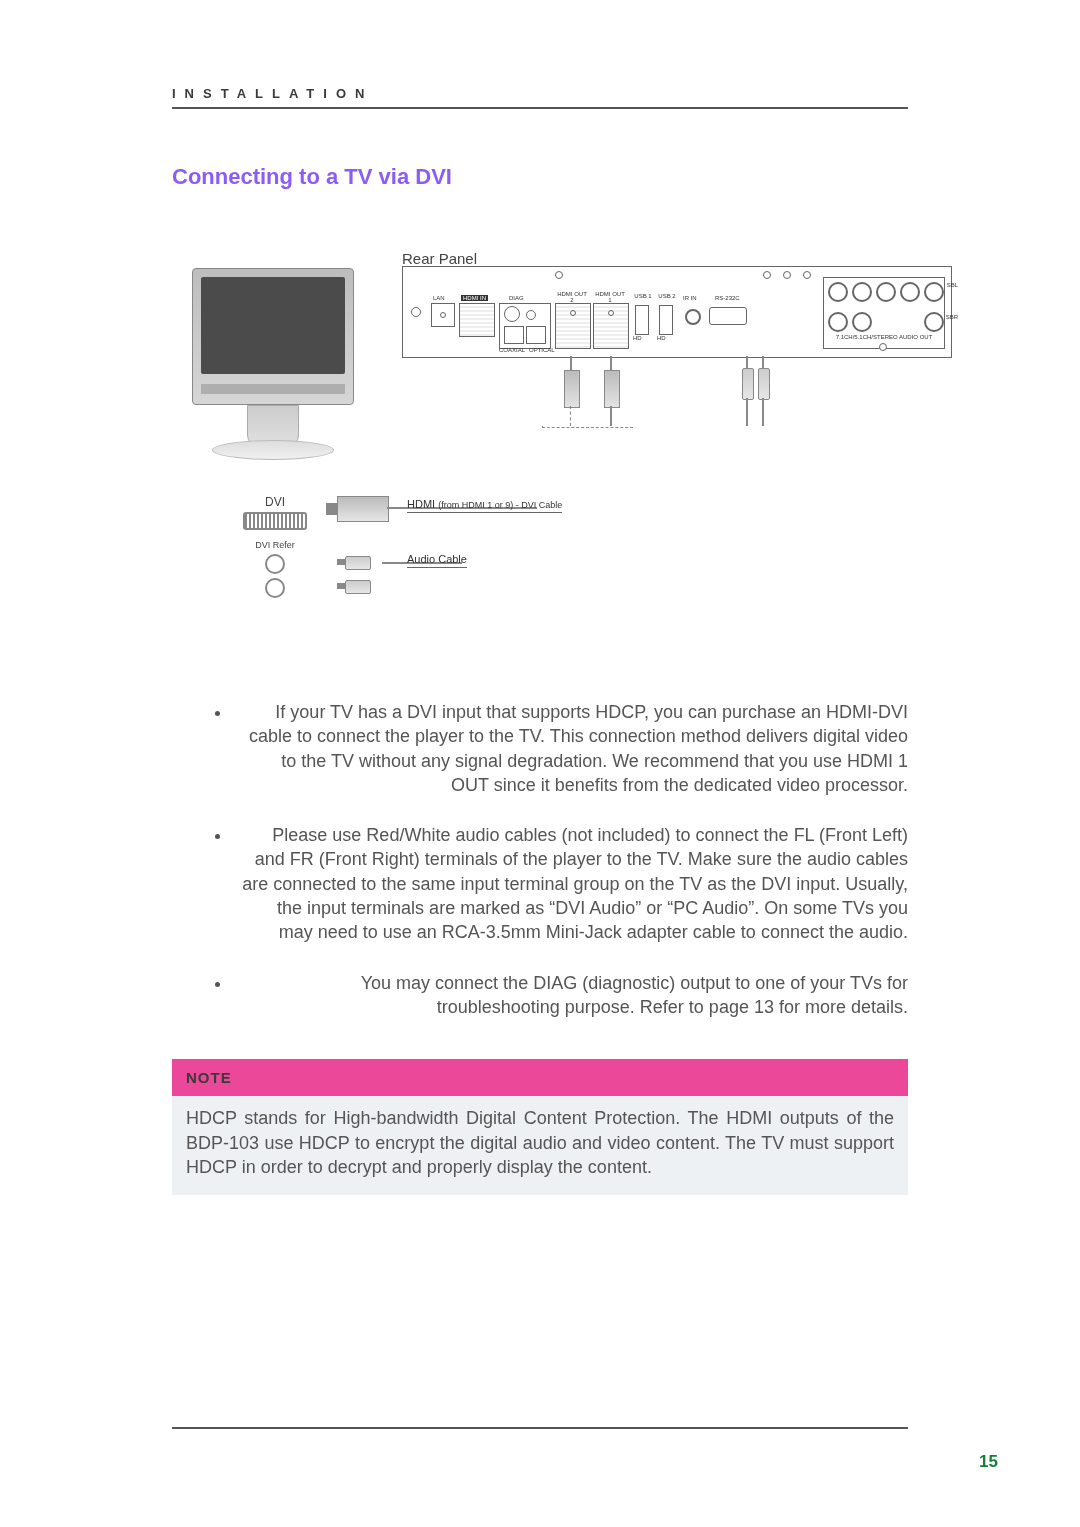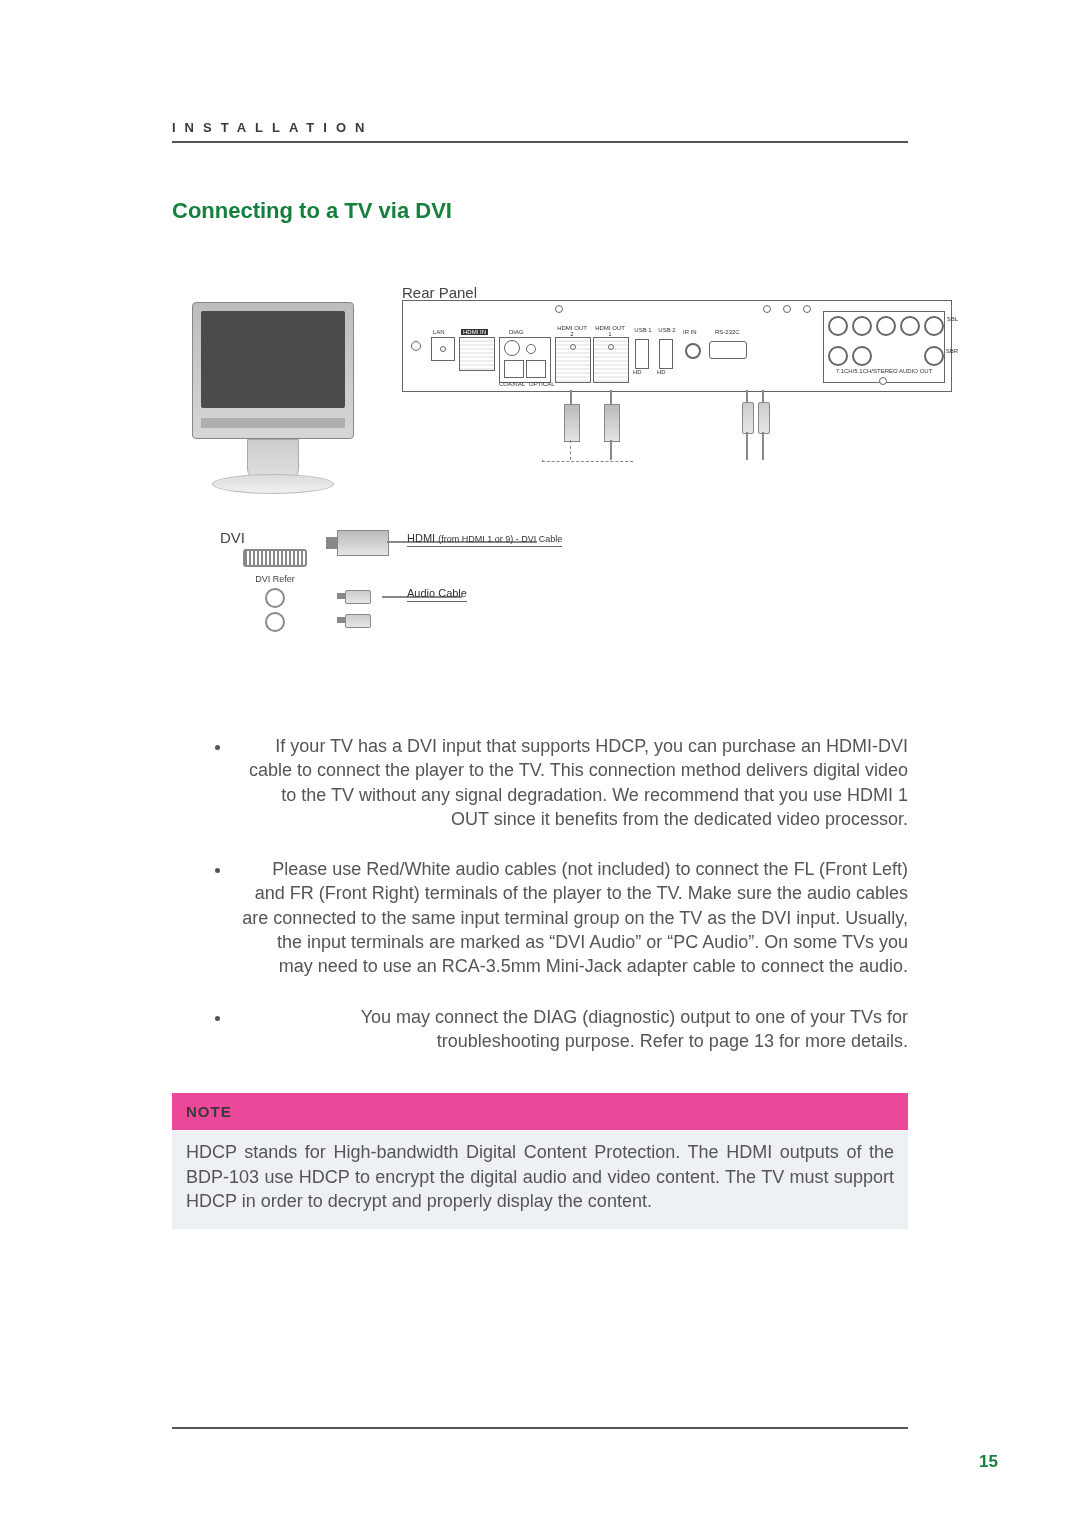--- a/index.html
+++ b/index.html
@@ -1,38 +1,38 @@
 <!DOCTYPE html>
 <html><head>
 <meta charset="utf-8">
 <style>
 html,body{margin:0;padding:0;background:#fff;font-family:Arial,Helvetica,sans-serif;color:#555}
-.page{width:916px;height:1527px;margin:0 auto;position:relative;box-sizing:border-box;padding:120px 90px 60px 90px}
+.page{width:916px;height:1527px;margin:0 auto;position:relative;box-sizing:border-box;padding:86px 90px 60px 90px}
 .header-letters{letter-spacing:9px;font-weight:bold;font-size:13px;color:#3a3a3a;margin-bottom:6px}
 .hr{border:none;border-top:2px solid #555;margin:0 0 55px 0}
-.section-title{font-weight:bold;font-size:22px;color:#15803d;margin:11px 0 50px 0}
+.section-title{font-weight:bold;font-size:22px;color:#8b5cf6;margin:11px 0 50px 0}
 
 .diagram{position:relative;width:800px;height:360px;margin:0 auto 100px auto;font-size:10px;color:#444}
 .tv{position:absolute;left:20px;top:28px;width:160px;height:135px;background:linear-gradient(#bdbdbd,#d6d6d6);border:1px solid #888;border-radius:4px}
 .tv-screen{position:absolute;left:8px;top:8px;right:8px;bottom:30px;background:#4b4b4b;border-radius:2px}
 .tv-strip{position:absolute;left:8px;right:8px;bottom:10px;height:10px;background:#aeaeae}
 .tv-stand-col{position:absolute;left:75px;top:165px;width:50px;height:40px;background:linear-gradient(#ccc,#e0e0e0);border:1px solid #aaa;border-radius:0 0 12px 12px}
 .tv-stand-base{position:absolute;left:40px;top:200px;width:120px;height:18px;background:linear-gradient(#ddd,#f0f0f0);border:1px solid #bbb;border-radius:50%}
 .rear-label{position:absolute;left:230px;top:10px;font-size:15px}
 .rear-panel{position:absolute;left:230px;top:26px;right:20px;height:90px;border:1px solid #666}
 .rear-panel .dot{position:absolute;width:6px;height:6px;border-radius:50%;border:1px solid #666;background:#fff}
 .rear-panel .sdot{width:4px;height:4px;border:1px solid #666;border-radius:50%}
 .port-box{position:absolute;border:1px solid #666;background:#fff}
 .rca-group{position:absolute;right:6px;top:10px;width:120px;height:70px;border:1px solid #666}
 .rca-group .rca{position:absolute;width:16px;height:16px;border-radius:50%;border:2px solid #666;background:#fff}
 .rca-group .rca-text{position:absolute;font-size:6px;color:#333}
 .conn{position:absolute;width:14px;height:36px;background:linear-gradient(#bbb,#e3e3e3);border:1px solid #888}
 .wire{position:absolute;background:#888;width:2px}
 .dash-line{position:absolute;border-top:1px dashed #888}
-.dvi-box{position:absolute;left:48px;top:255px;width:110px;text-align:left;font-size:15px}
+.dvi-box{position:absolute;left:48px;top:255px;width:110px;text-align:center;font-size:12px}
 .dvi-port{width:60px;height:14px;margin:3px auto 0 auto;border:2px solid #888;border-radius:3px;background:repeating-linear-gradient(90deg,#888 0 2px,#fff 2px 4px)}
 .dvi-audio-box{position:absolute;left:48px;top:300px;width:110px;text-align:center;font-size:9px}
 .rca-j{width:16px;height:16px;border:2px solid #888;border-radius:50%;margin:4px auto}
 .stereo-plug{position:absolute;left:165px;width:40px;height:12px}
 .stereo-plug .body{position:absolute;left:8px;top:0;width:24px;height:12px;background:linear-gradient(#ccc,#e6e6e6);border:1px solid #888;border-radius:2px}
 .stereo-plug .pin{position:absolute;left:0;top:3px;width:10px;height:6px;background:#888}
 .dvi-cable-plug{position:absolute;left:165px;top:256px;width:50px;height:24px;background:linear-gradient(#bbb,#e5e5e5);border:1px solid #888}
 .dvi-cable-plug:before{content:"";position:absolute;left:-12px;top:6px;width:12px;height:12px;background:#888}
 .cable-line{position:absolute;height:2px;background:#888}
 .cable-label{position:absolute;font-size:11px;color:#333;border-bottom:1px solid #666;padding-bottom:2px}

